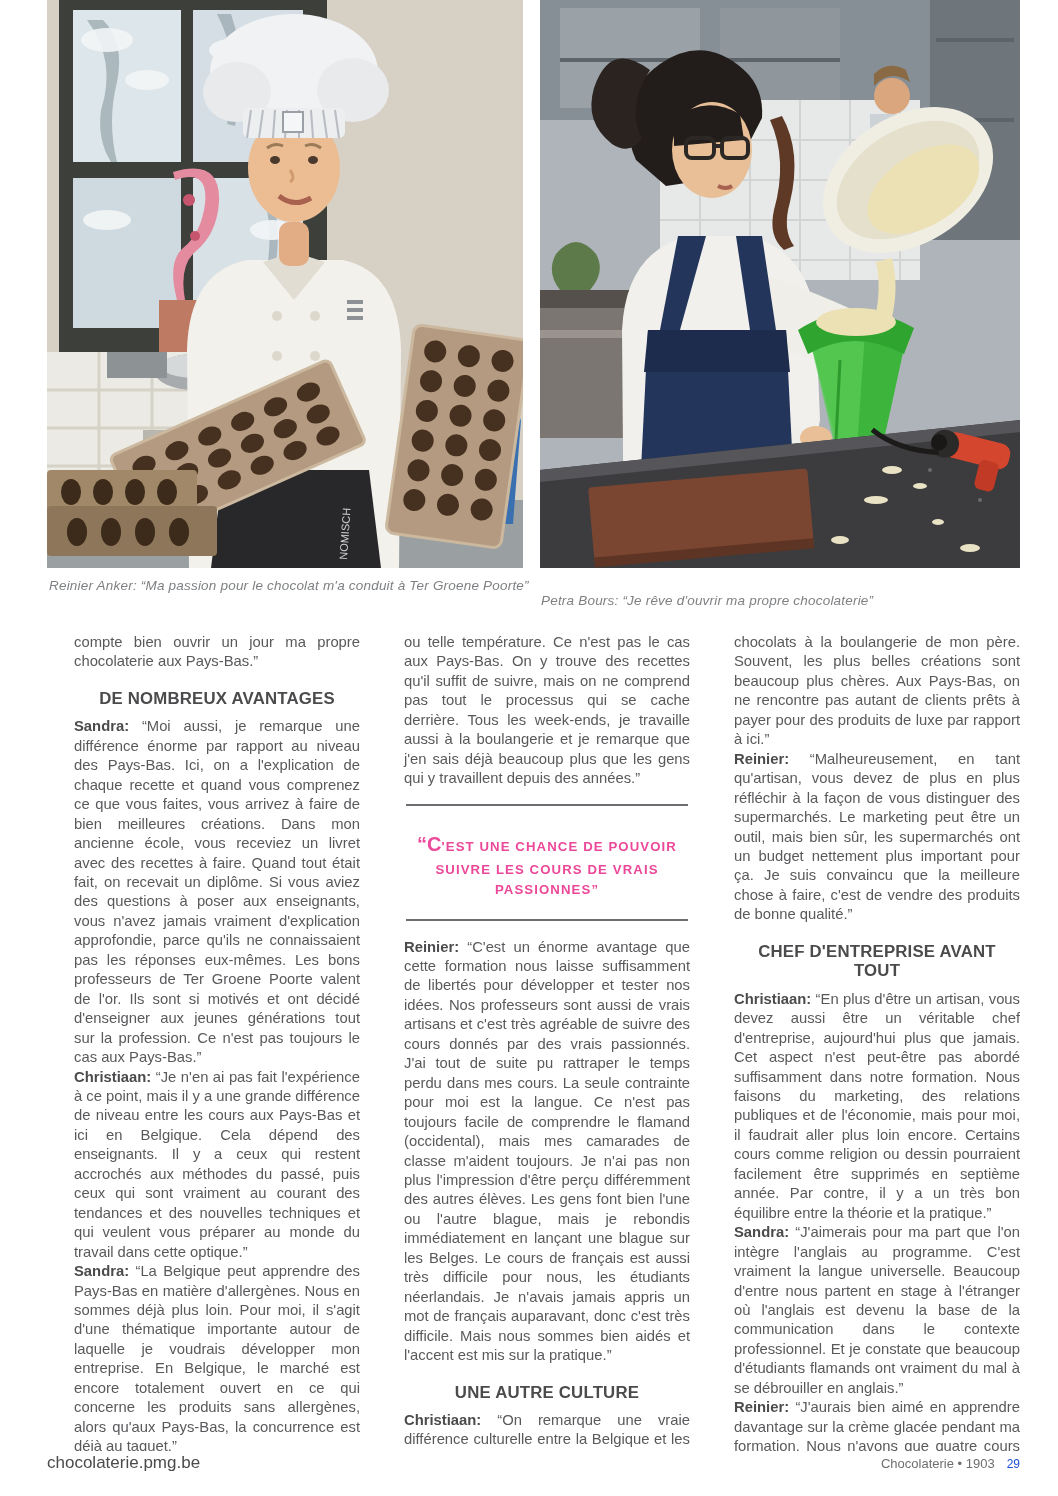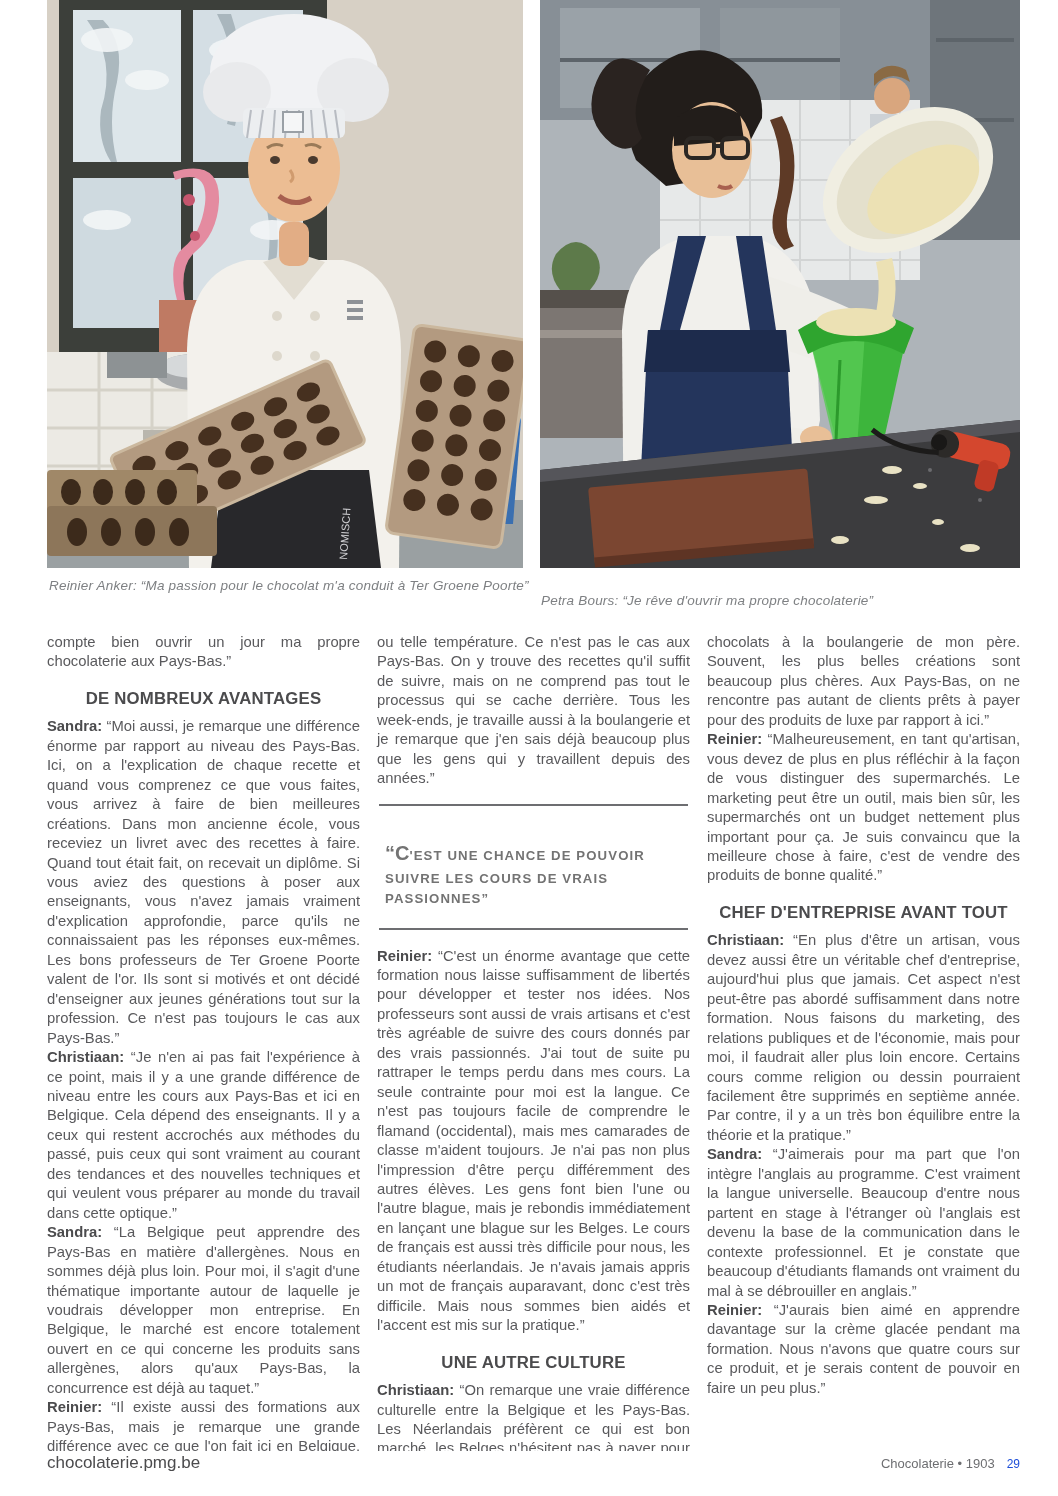--- a/index.html
+++ b/index.html
@@ -11,26 +11,26 @@
   .photo svg{display:block;}
   .photo-left{width:476px;}
   .photo-right{width:480px;}
   
   .caption{position:absolute;top:578px;font-size:13.5px;font-style:italic;color:#7e8083;letter-spacing:.2px;}
   .caption-left{left:49px;}
   .caption-right{left:541px;margin-top:15px;}
   
   .article{position:absolute;top:633px;left:47px;width:973px;height:818px;display:flex;gap:17px;overflow:hidden;
            color:#59595c;font-size:14.8px;line-height:19.45px;}
-  .col{width:313px;text-align:justify;}
+  .col{width:313px;text-align:justify;margin-left:27px;}
   .col p{margin:0;}
   .heading{font-size:16.8px;font-weight:bold;color:#4b4b4d;letter-spacing:.2px;margin:17px 0 9px;text-align:center;}
   .speaker{font-weight:bold;color:#4b4b4d;}
   .pullquote{margin:15px 2px 17px;border-top:2px solid #6d6e71;border-bottom:2px solid #6d6e71;
-             padding:32px 6px 18px;text-align:left;color:#737373;font-weight:bold;
+             padding:23px 6px 18px;text-align:center;color:#ec4899;font-weight:bold;
              font-size:13.2px;letter-spacing:1.1px;line-height:1.55;}
   .pq-lead{font-size:20px;letter-spacing:0;}
   
   .footer{position:absolute;top:1453px;left:47px;width:973px;display:flex;justify-content:space-between;align-items:baseline;}
   .footer-link{font-size:17px;color:#4b4b4d;cursor:pointer;}
   .footer-right{display:flex;align-items:flex-end;gap:12px;}
   .footer-issue{font-size:13px;color:#6d6e71;}
   .footer-page{font-size:12px;color:#1d4ed8;}
 </style>
 </head>

